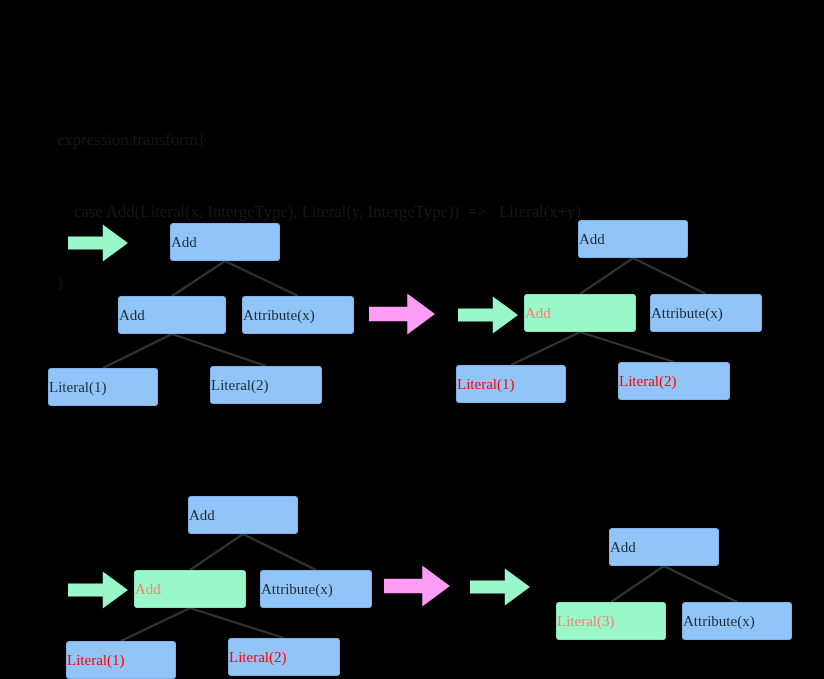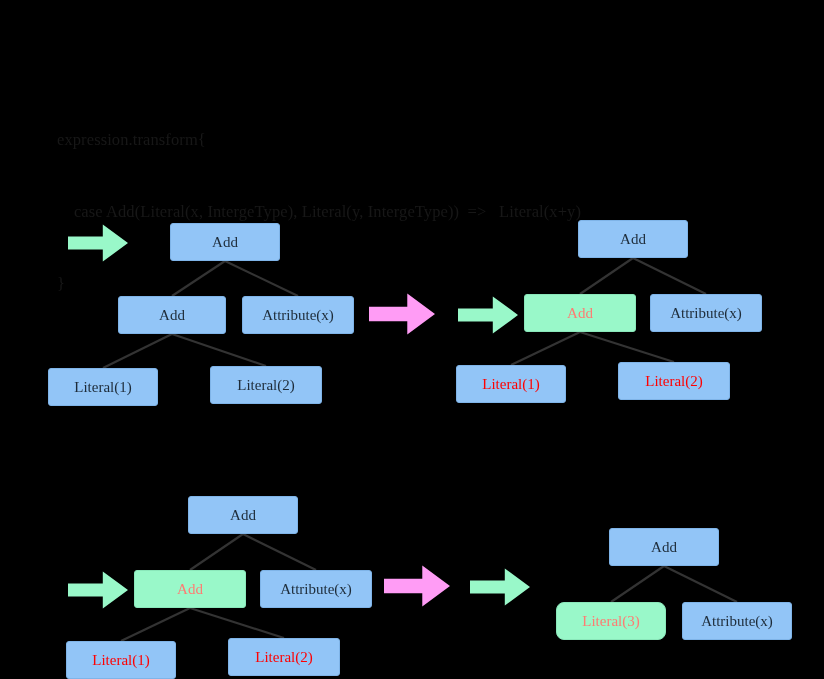--- a/index.html
+++ b/index.html
@@ -44,21 +44,20 @@
     width: 824px; height: 679px;
     pointer-events: none;
   }
 
   
   .node {
     position: absolute;
     box-sizing: border-box;
     display: flex;
     align-items: center;
-    justify-content: center;
     border-radius: 3px;
     font-family: "Liberation Serif", "DejaVu Serif", serif;
     font-size: 15px;
     line-height: 1;
     white-space: nowrap;
   }
   .node.blue {
     background: #92c5f7;
     border: 1px solid #7fb4e8;
     color: #1d2b38;
@@ -147,21 +146,21 @@
       </div>
       <div class="node blue txt-red" style="left: 66px; top: 609px; width: 110px; height: 38px;">
         <span>Literal(1)</span>
       </div>
       <div class="node blue txt-red" style="left: 228px; top: 606px; width: 112px; height: 38px;">
         <span>Literal(2)</span>
       </div>
       <div class="node blue" style="left: 609px; top: 496px; width: 110px; height: 38px;">
         <span>Add</span>
       </div>
-      <div class="node green txt-red" style="left: 556px; top: 570px; width: 110px; height: 38px; border-radius: 8px;">
+      <div class="node green txt-red" style="left: 556px; top: 570px; width: 110px; height: 38px;">
         <span>Literal(3)</span>
       </div>
       <div class="node blue" style="left: 682px; top: 570px; width: 110px; height: 38px;">
         <span>Attribute(x)</span>
       </div>
     </div>
   <div id="arrows-layer">
       <div class="arrow" style="left: 68px; top: 192px; width: 60px; height: 38px;">
         <svg viewBox="0 0 100 62" width="60" height="38">
           <polygon points="0,20 58,20 58,0 100,31 58,62 58,42 0,42" fill="#99f8c9"></polygon>

